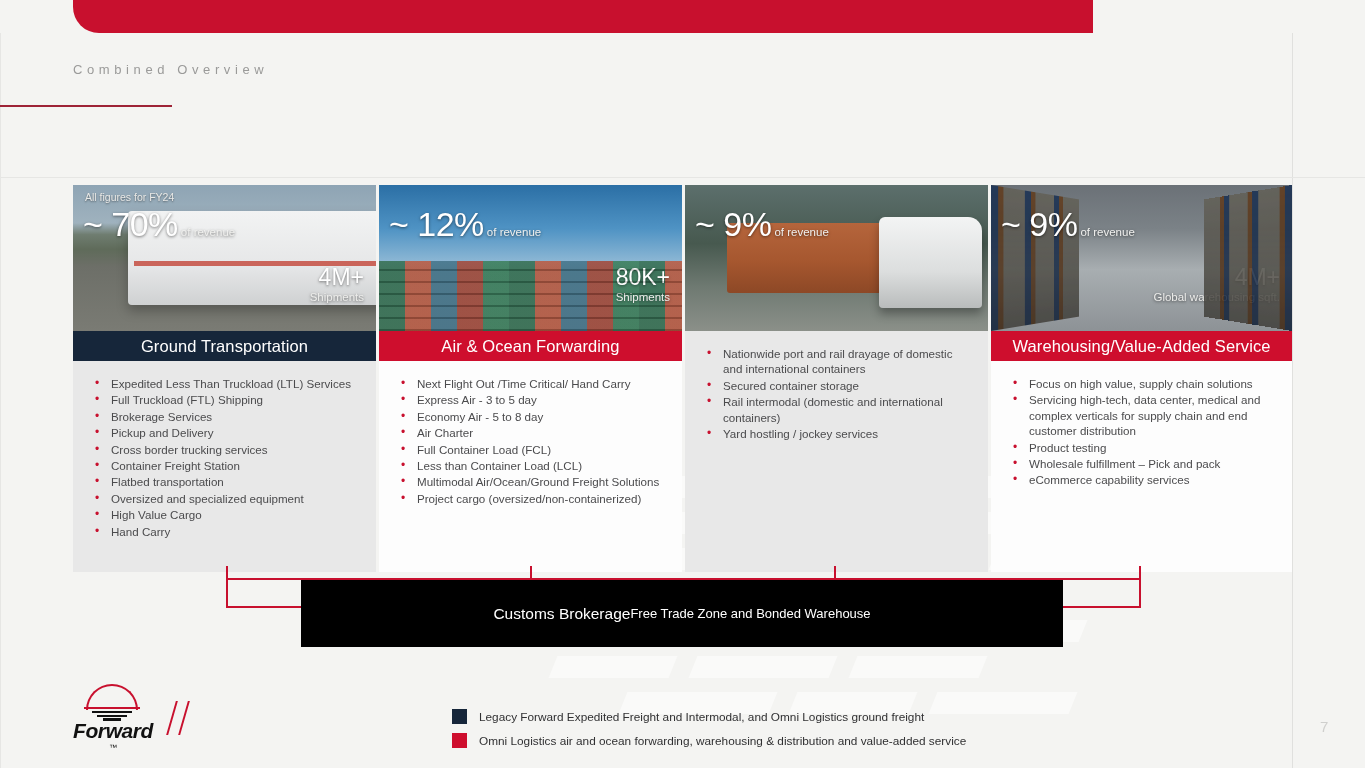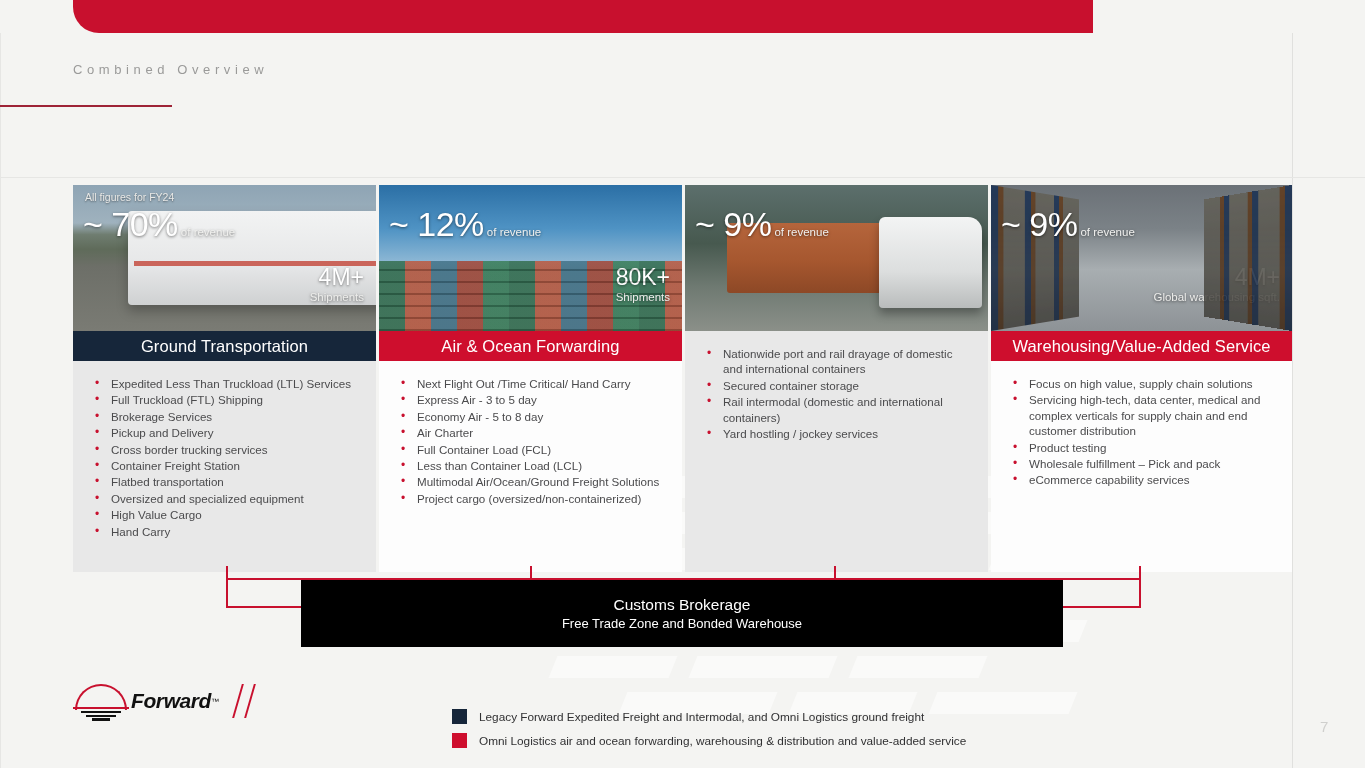--- a/index.html
+++ b/index.html
@@ -156,28 +156,28 @@
   ul.feat li::before {
     content: "•"; position: absolute; left: 2px; top: -1px;
     color: #c8102e; font-size: 12px; line-height: 16px;
   }
 
   
   .conn { position: absolute; background: #c8102e; }
   .customs {
     position: absolute; left: 301px; top: 580px; width: 762px; height: 67px;
     background: #000000; color: #ffffff;
-    display: flex; flex-direction: column; align-items: center; justify-content: center; text-align: center;
+    display: flex; align-items: center; justify-content: center; text-align: center;
   }
   .customs .c-title { font-size: 15.5px; line-height: 20px; }
   .customs .c-sub { font-size: 13px; line-height: 18px; }
 
   
   .logos { position: absolute; left: 73px; top: 683px; display: flex; align-items: center; }
-  .fwd { position: relative; display: flex; align-items: center; }
+  .fwd { position: relative; display: flex; align-items: center; flex-direction: column; }
   .fwd-mark { position: relative; width: 56px; height: 36px; margin-right: 2px; }
   .fwd-arc {
     position: absolute; left: 2px; top: 1px; width: 52px; height: 26px;
     border: 2.2px solid #c8102e; border-bottom: none;
     border-radius: 26px 26px 0 0;
   }
   .fwd-line { position: absolute; left: 0; width: 56px; height: 2px; background: #c8102e; top: 24px; }
   .fwd-b1 { position: absolute; left: 8px; top: 28px; width: 40px; height: 2.4px; background: #111; }
   .fwd-b2 { position: absolute; left: 13px; top: 31.6px; width: 30px; height: 2.4px; background: #111; }
   .fwd-b3 { position: absolute; left: 19px; top: 35.2px; width: 18px; height: 2.4px; background: #111; }

